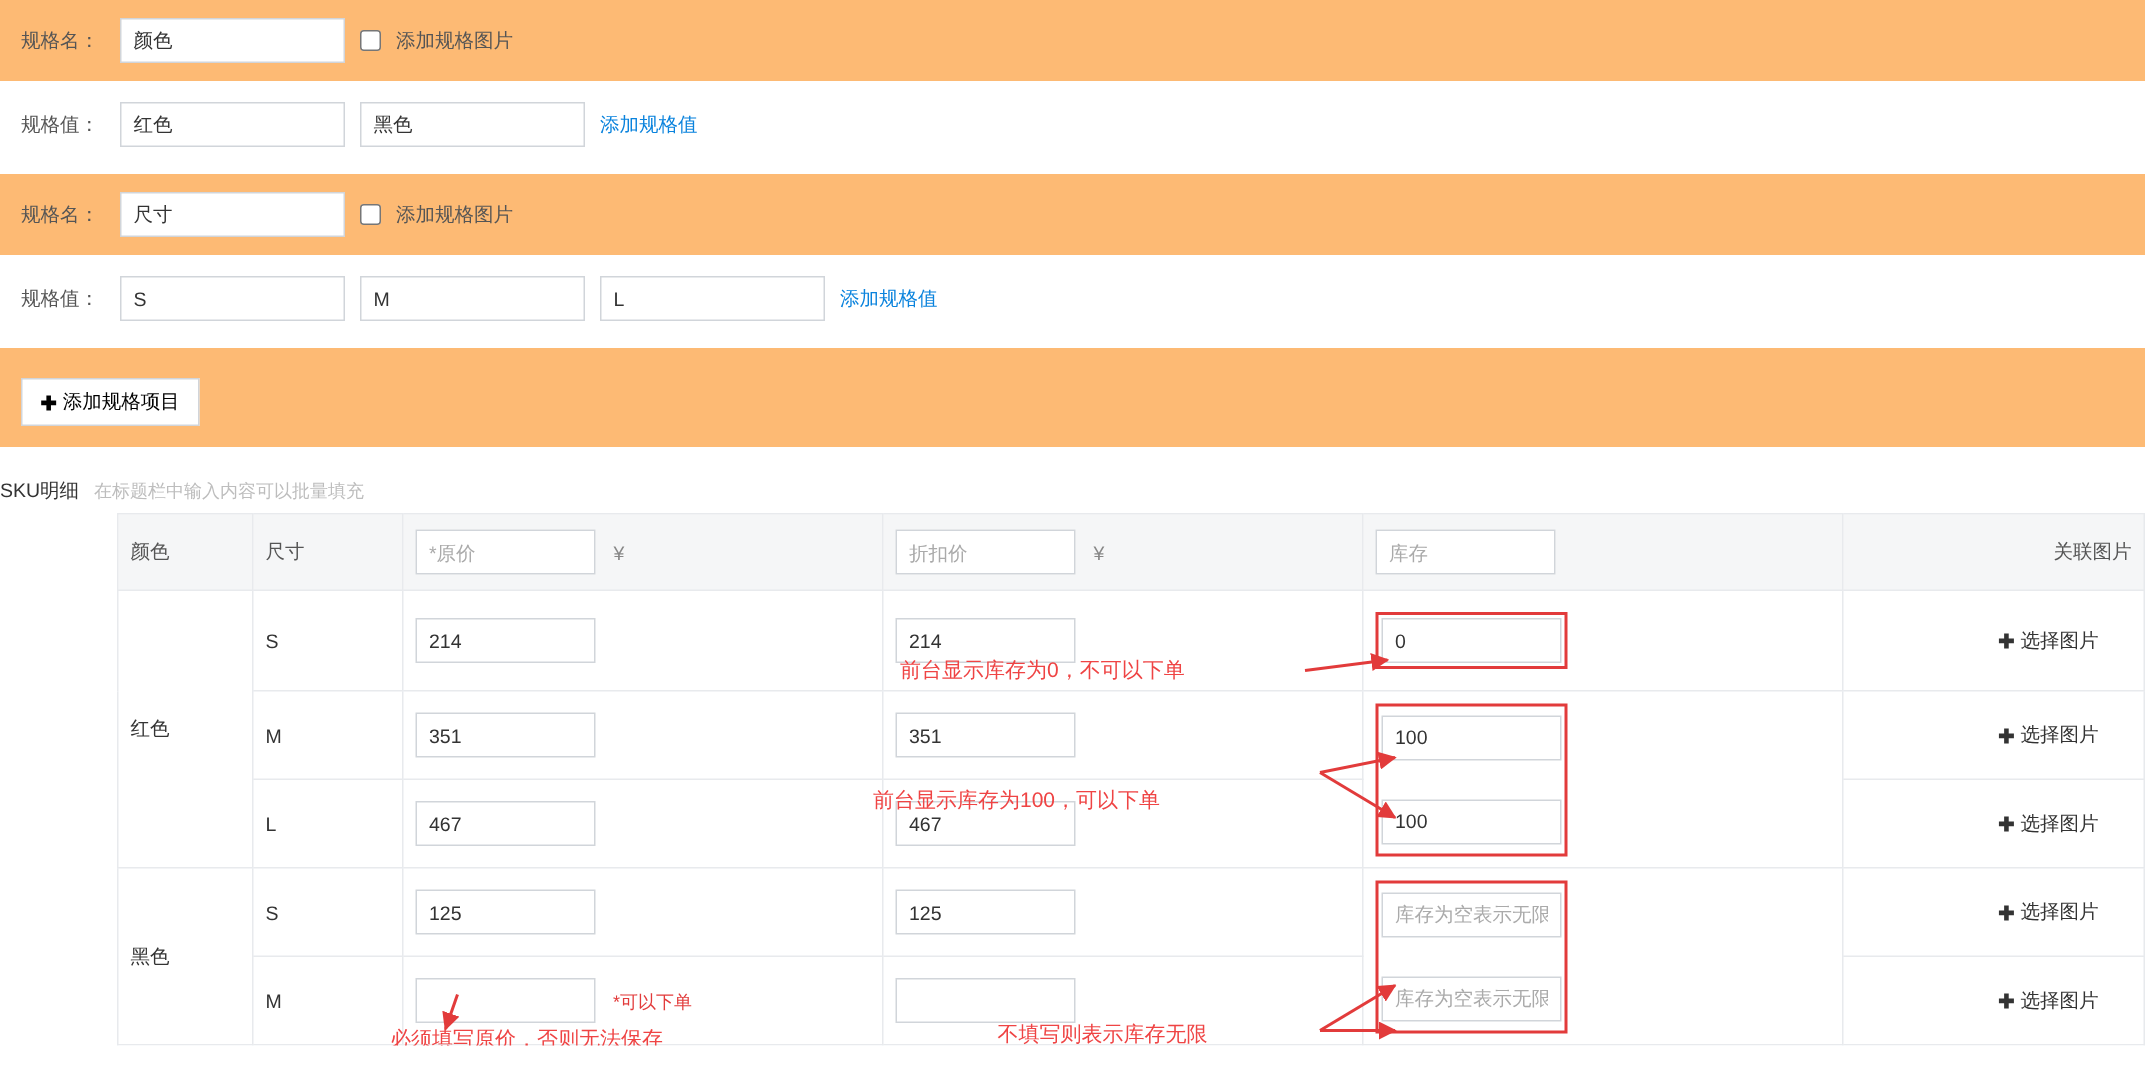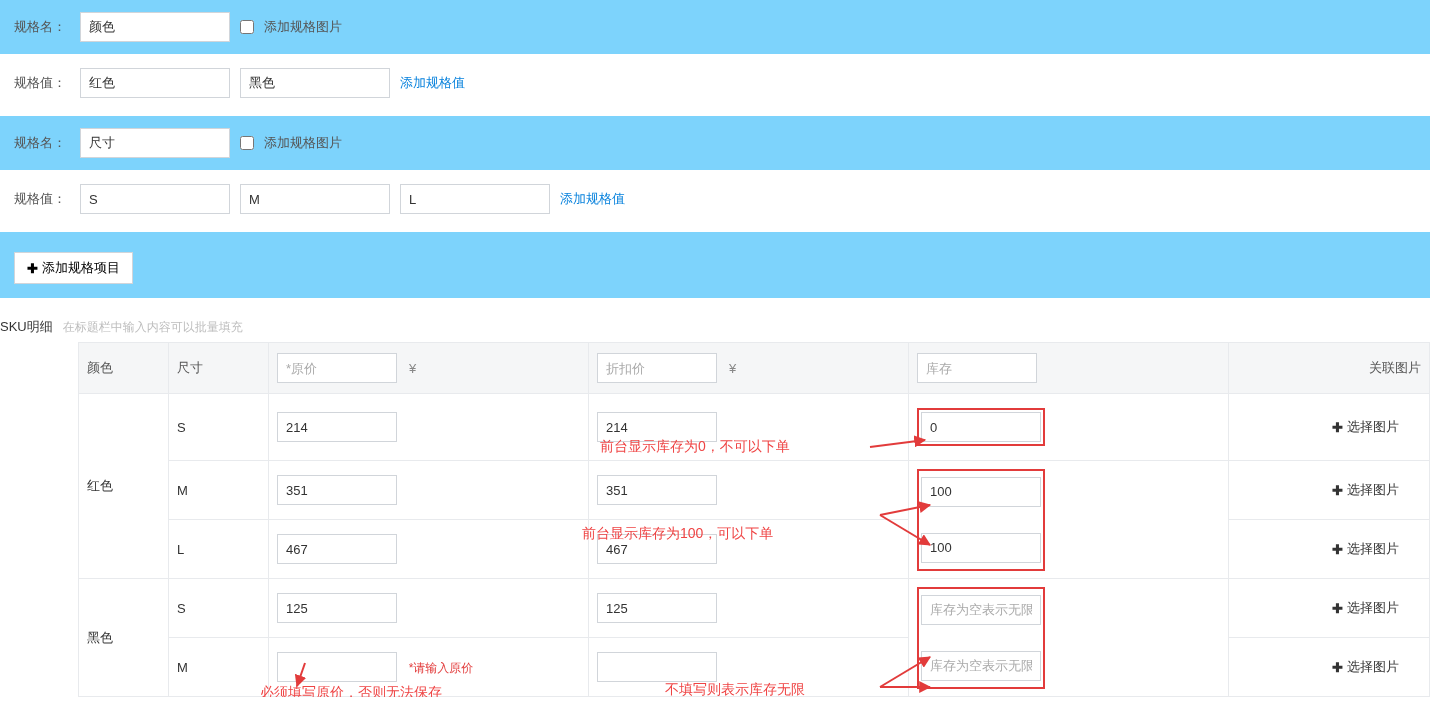--- a/index.html
+++ b/index.html
@@ -8,21 +8,21 @@
       font-size: 13px;
       color: #333;
       background: #fff;
     }
 
     .section { display: flex; gap: 8px; padding: 0 0 10px 0; }
     .section-label { width: 70px; color: #333; padding-top: 14px; font-size: 13px; }
     .section-body { flex: 1; }
 
     .spec-group {
-      background: #7dd3fc;
+      background: #fdba74;
       padding: 12px 14px;
       margin-bottom: 2px;
     }
     .spec-row {
       display: flex;
       align-items: center;
       gap: 10px;
       margin-bottom: 10px;
     }
     .spec-row:last-child { margin-bottom: 0; }
@@ -267,21 +267,21 @@
             <span class="assoc-img-btn">
               <span class="plus-icon">✚</span>
               <span>选择图片</span>
             </span>
           </td>
         </tr>
         <tr>
           <td>M</td>
           <td>
             <input type="text" class="inp sm" style="">
-            <span class="err">*请输入原价</span>
+            <span class="err">*可以下单</span>
           </td>
           <td><input type="text" class="inp sm" style=""></td>
           <td class="assoc-col">
             <span class="assoc-img-btn">
               <span class="plus-icon">✚</span>
               <span>选择图片</span>
             </span>
           </td>
         </tr>
       </tbody>

